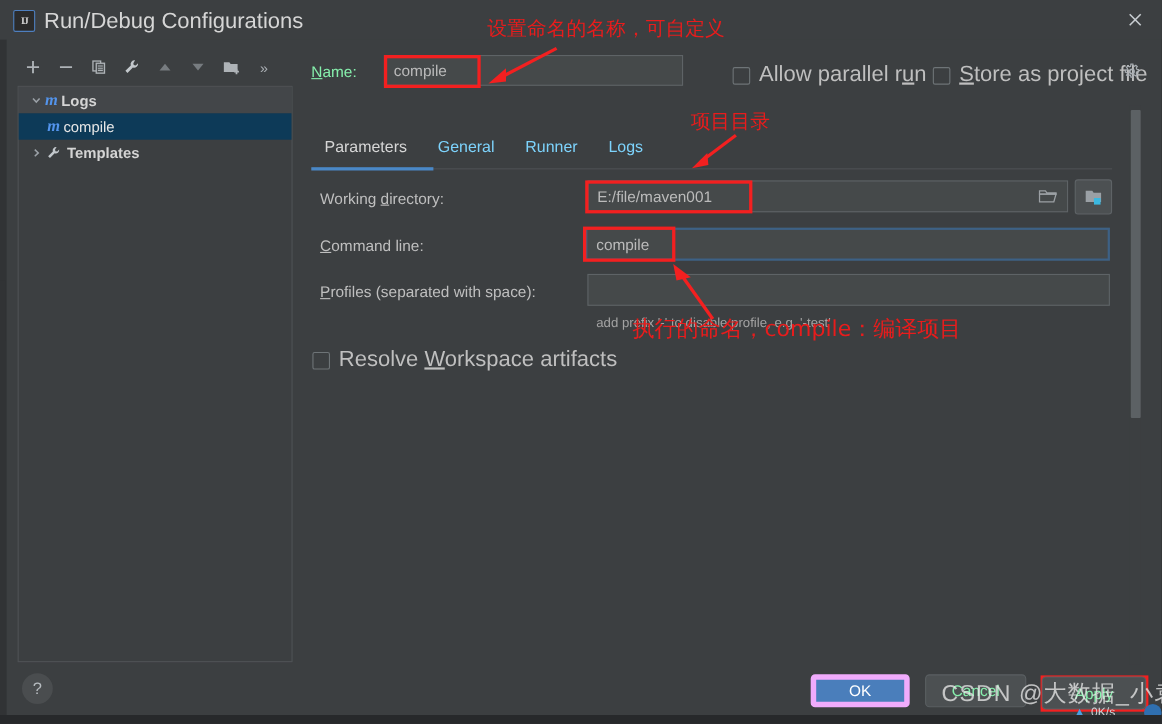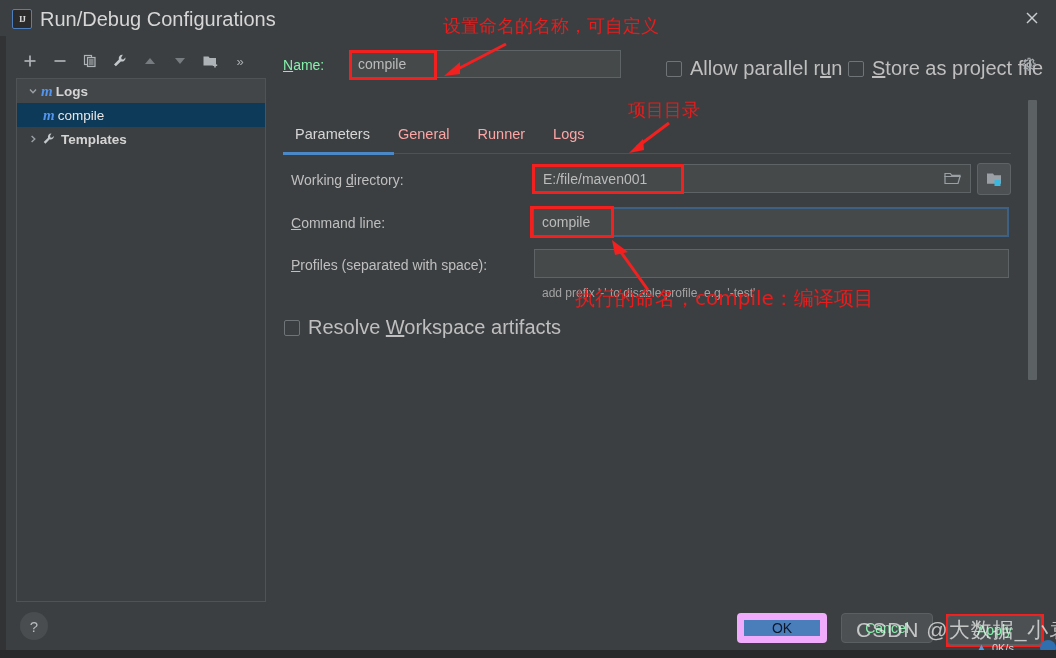--- a/index.html
+++ b/index.html
@@ -165,21 +165,21 @@
     position: absolute;
     left: 281px; top: 118px;
     width: 730px; height: 36px;
     display: flex;
     align-items: flex-end;
   }
   .tab {
     height: 34px;
     padding: 6px 14px 0 14px;
     font-size: 14.5px;
-    color: #fca5a5;
+    color: #7dd3fc;
     box-sizing: border-box;
   }
   .tab.active { color: #d6d6d6; }
   .tab-underline {
     position: absolute;
     left: 283px; top: 152px;
     width: 111px; height: 3px;
     background: #4a88c7;
   }
   .tab-baseline {
@@ -262,22 +262,22 @@
   .btn {
     position: absolute;
     height: 30px;
     border-radius: 4px;
     display: flex; align-items: center; justify-content: center;
     font-size: 14px;
     box-sizing: border-box;
   }
   .btn.primary {
     background: #4a7ebb;
-    color: #0f172a;
-    border: 7px solid #f0abfc;
+    color: #ffffff;
+    border: 5px solid #f0abfc;
   }
   .btn.normal {
     background: #4c5052;
     color: #86efac;
     border: 1px solid #5a5f62;
   }
 
   
   .scroll-track {
     position: absolute;

